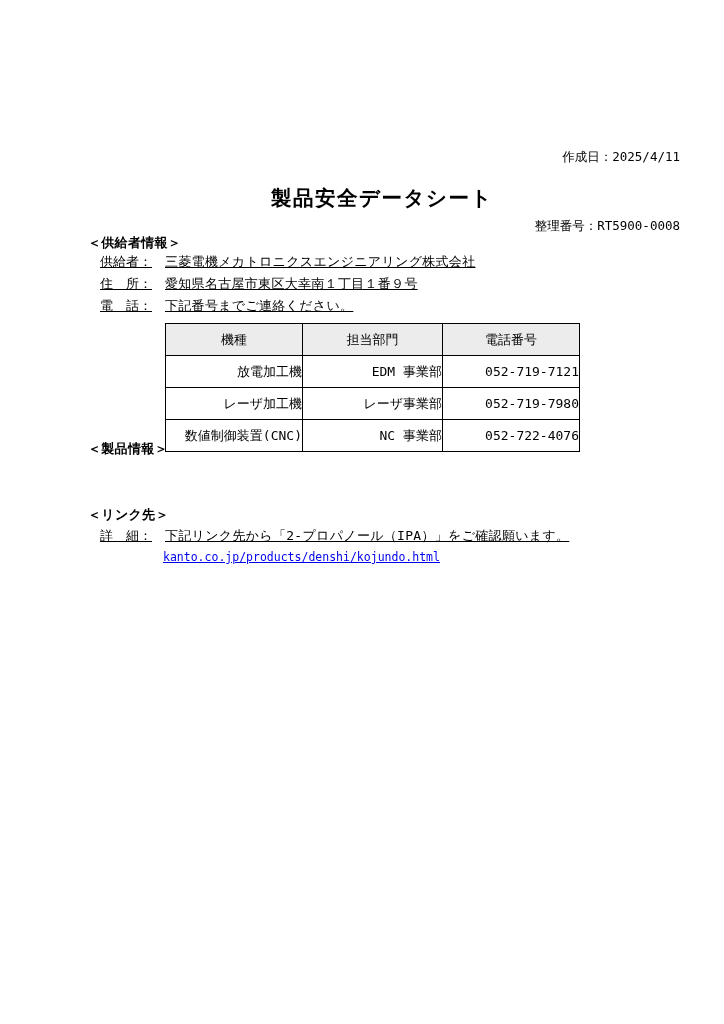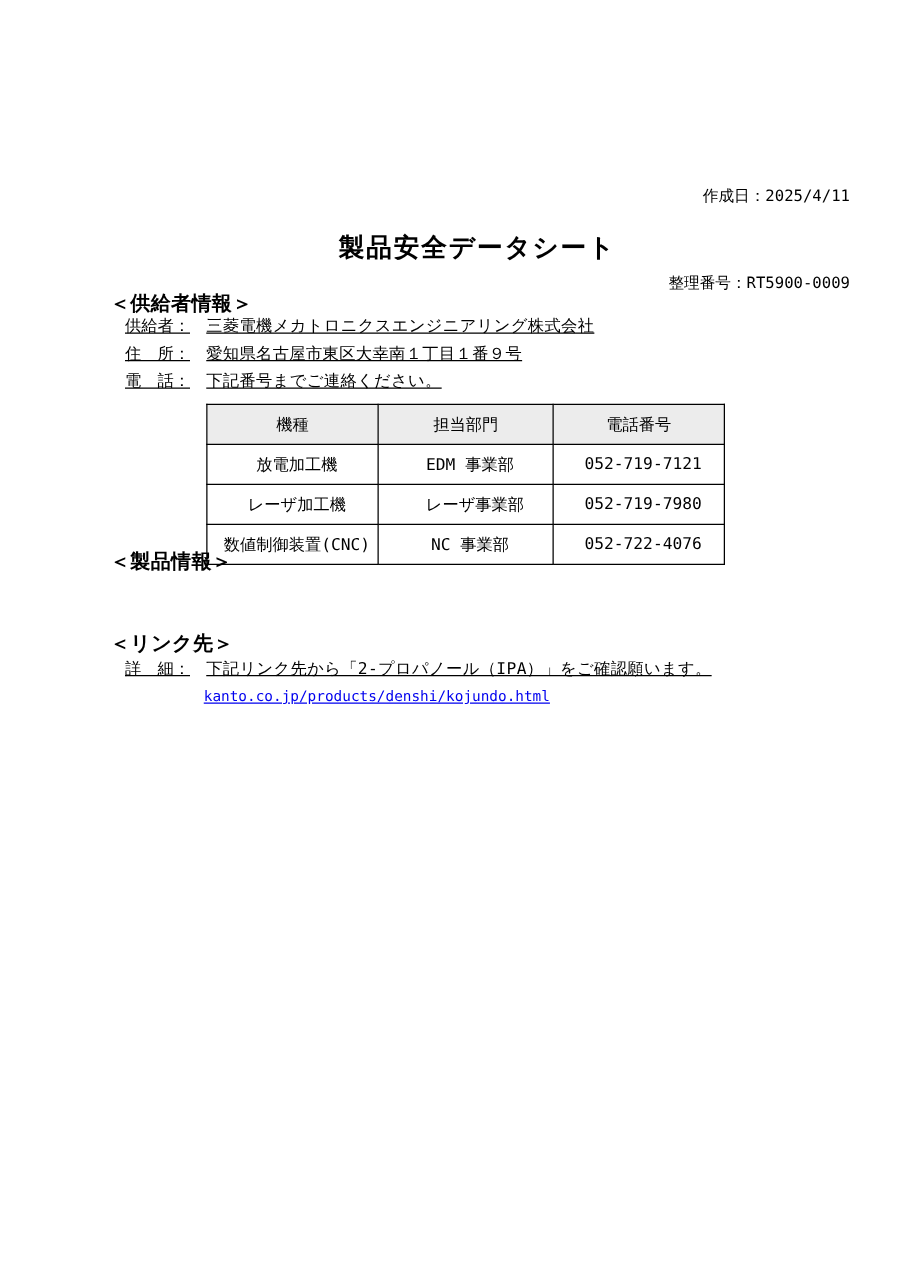--- a/index.html
+++ b/index.html
@@ -39,21 +39,21 @@
     font-size: 20.5px;
     font-weight: bold;
     letter-spacing: 1.5px;
     line-height: 24px;
     white-space: pre;
     margin-top: 36px;
   }
   .heading {
     position: absolute;
     left: 88px;
-    font-size: 16px;
+    font-size: 13px;
     font-weight: bold;
     line-height: 15px;
     letter-spacing: 0.3px;
     white-space: pre;
   }
   .row {
     position: absolute;
     left: 100px;
     display: flex;
     font-size: 13px;
@@ -84,21 +84,21 @@
     white-space: pre;
     overflow: hidden;
     vertical-align: middle;
   }
   .contact-table th {
     background: var(--table-header-bg);
     font-weight: normal;
     text-align: center;
   }
   .contact-table td {
-    text-align: center;
+    text-align: right;
     padding-left: 7px;
   }
   .col-machine { width: 137px; }
   .col-dept    { width: 140px; }
   .col-phone   { width: 137px; }
   .doc-link {
     position: absolute;
     top: 550px;
     left: 163px;
     font-size: 11.5px;
@@ -108,21 +108,21 @@
     white-space: pre;
   }
 </style>
 </head>
 <body>
 
 <div class="page">
 
   <div class="meta">
     <div>作成日：2025/4/11</div>
-    <div>整理番号：RT5900-0009</div>
+    <div>整理番号：RT5900-0008</div>
   </div>
 
   <h1 class="title">製品安全データシート</h1>
 
   <div class="heading" style="top:235px">＜供給者情報＞</div>
 
   <div class="row" style="top:254px">
     <span class="label">供給者：</span>
     <span class="value">三菱電機メカトロニクスエンジニアリング株式会社</span>
   </div>

